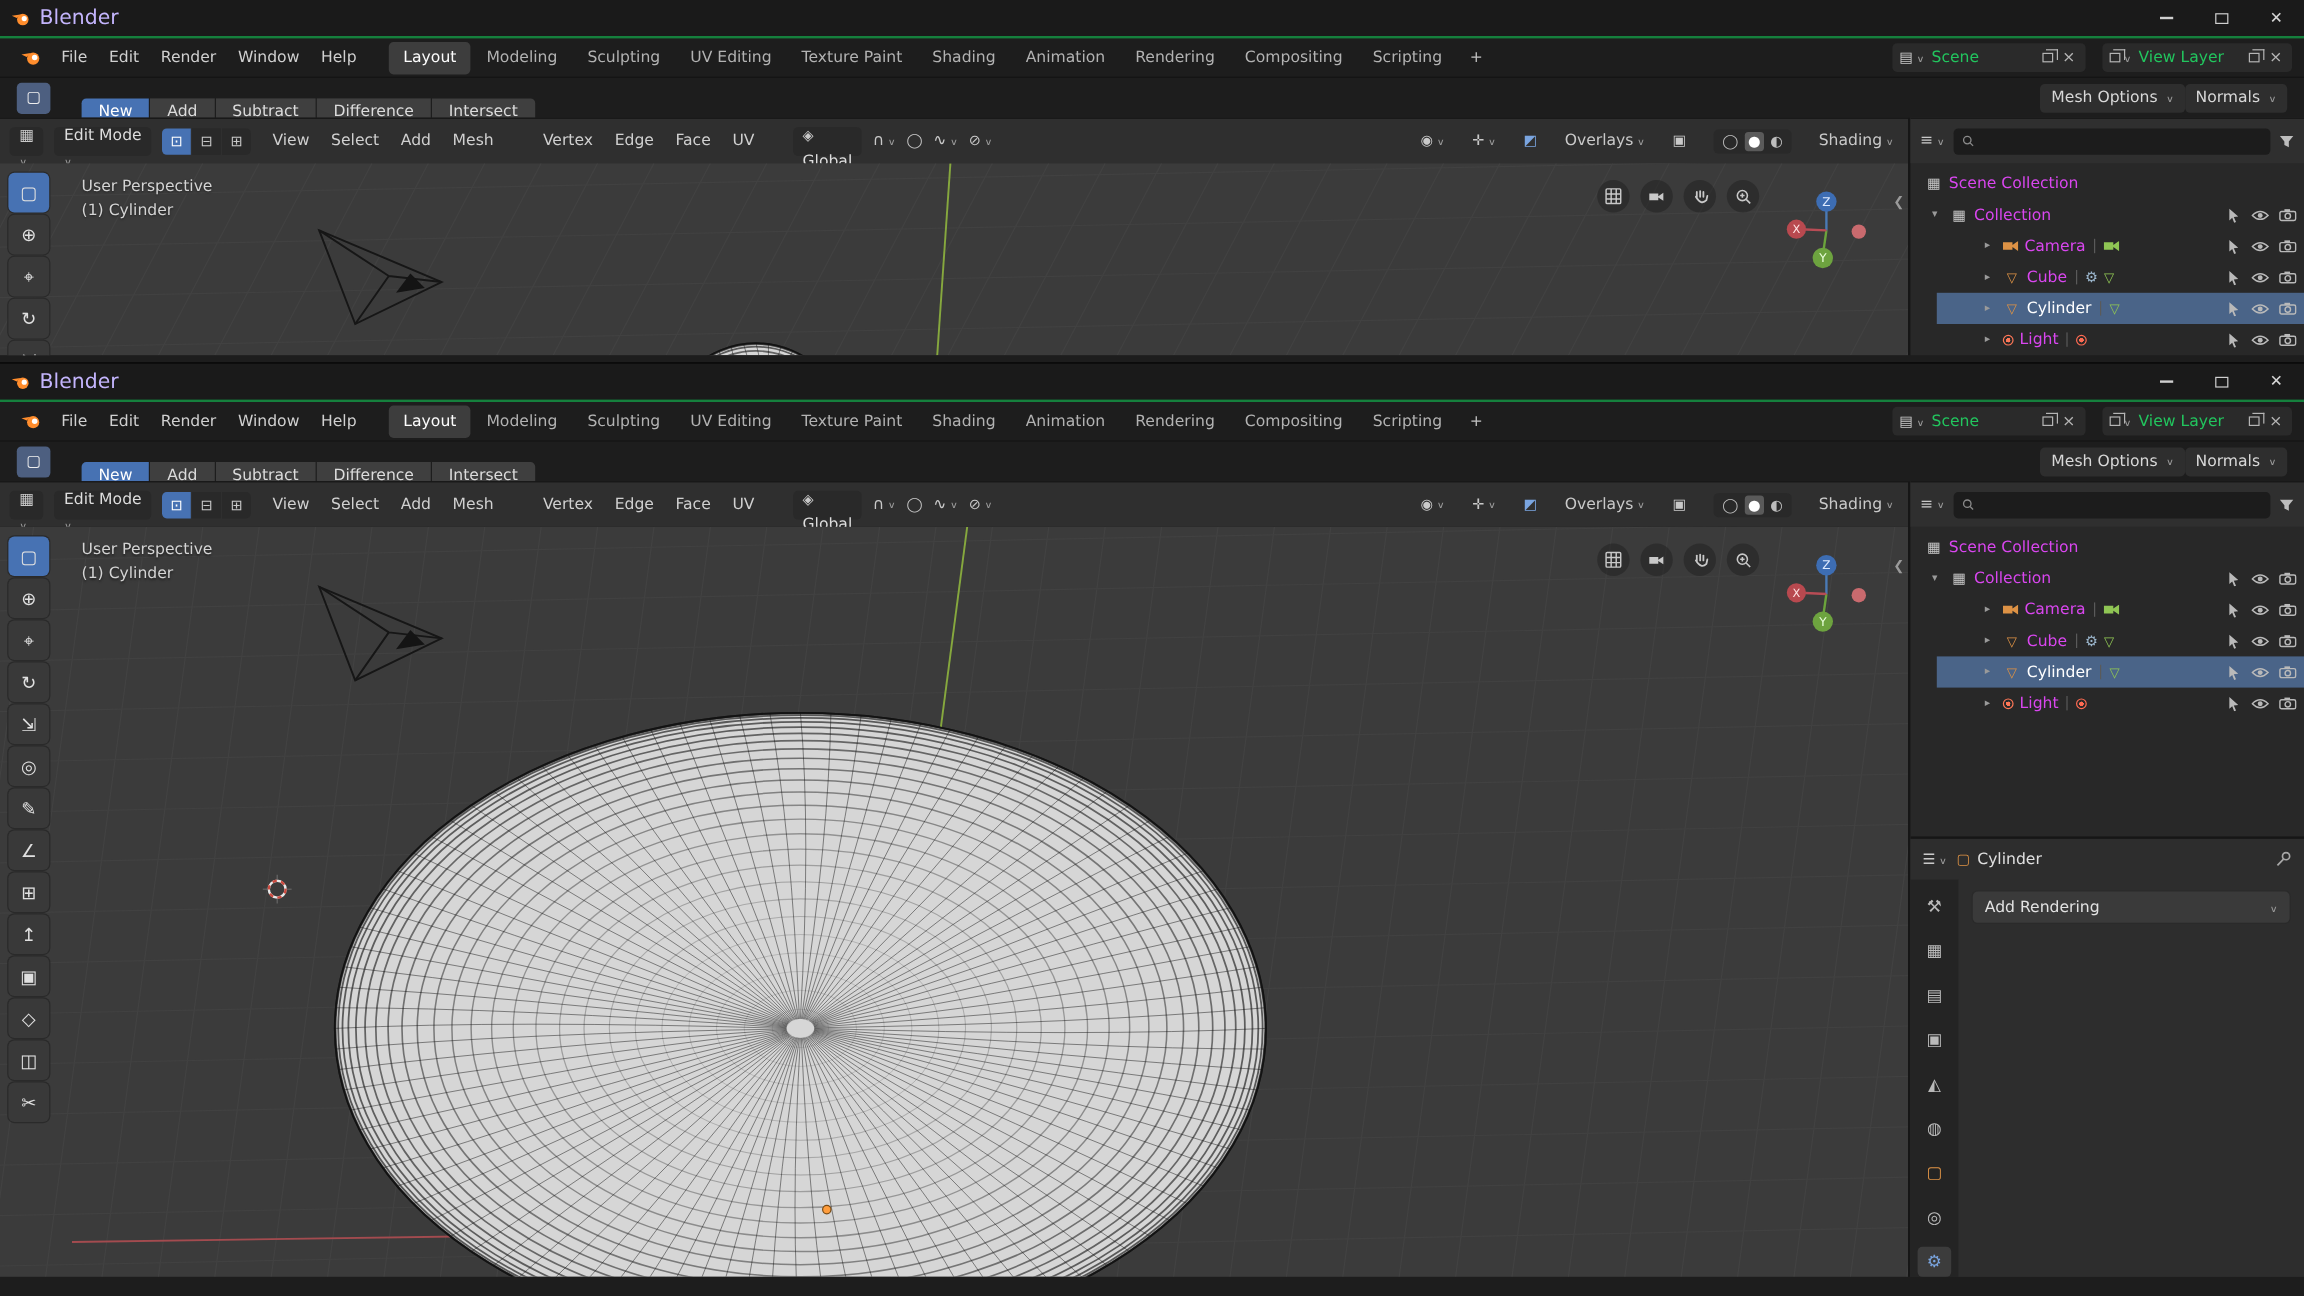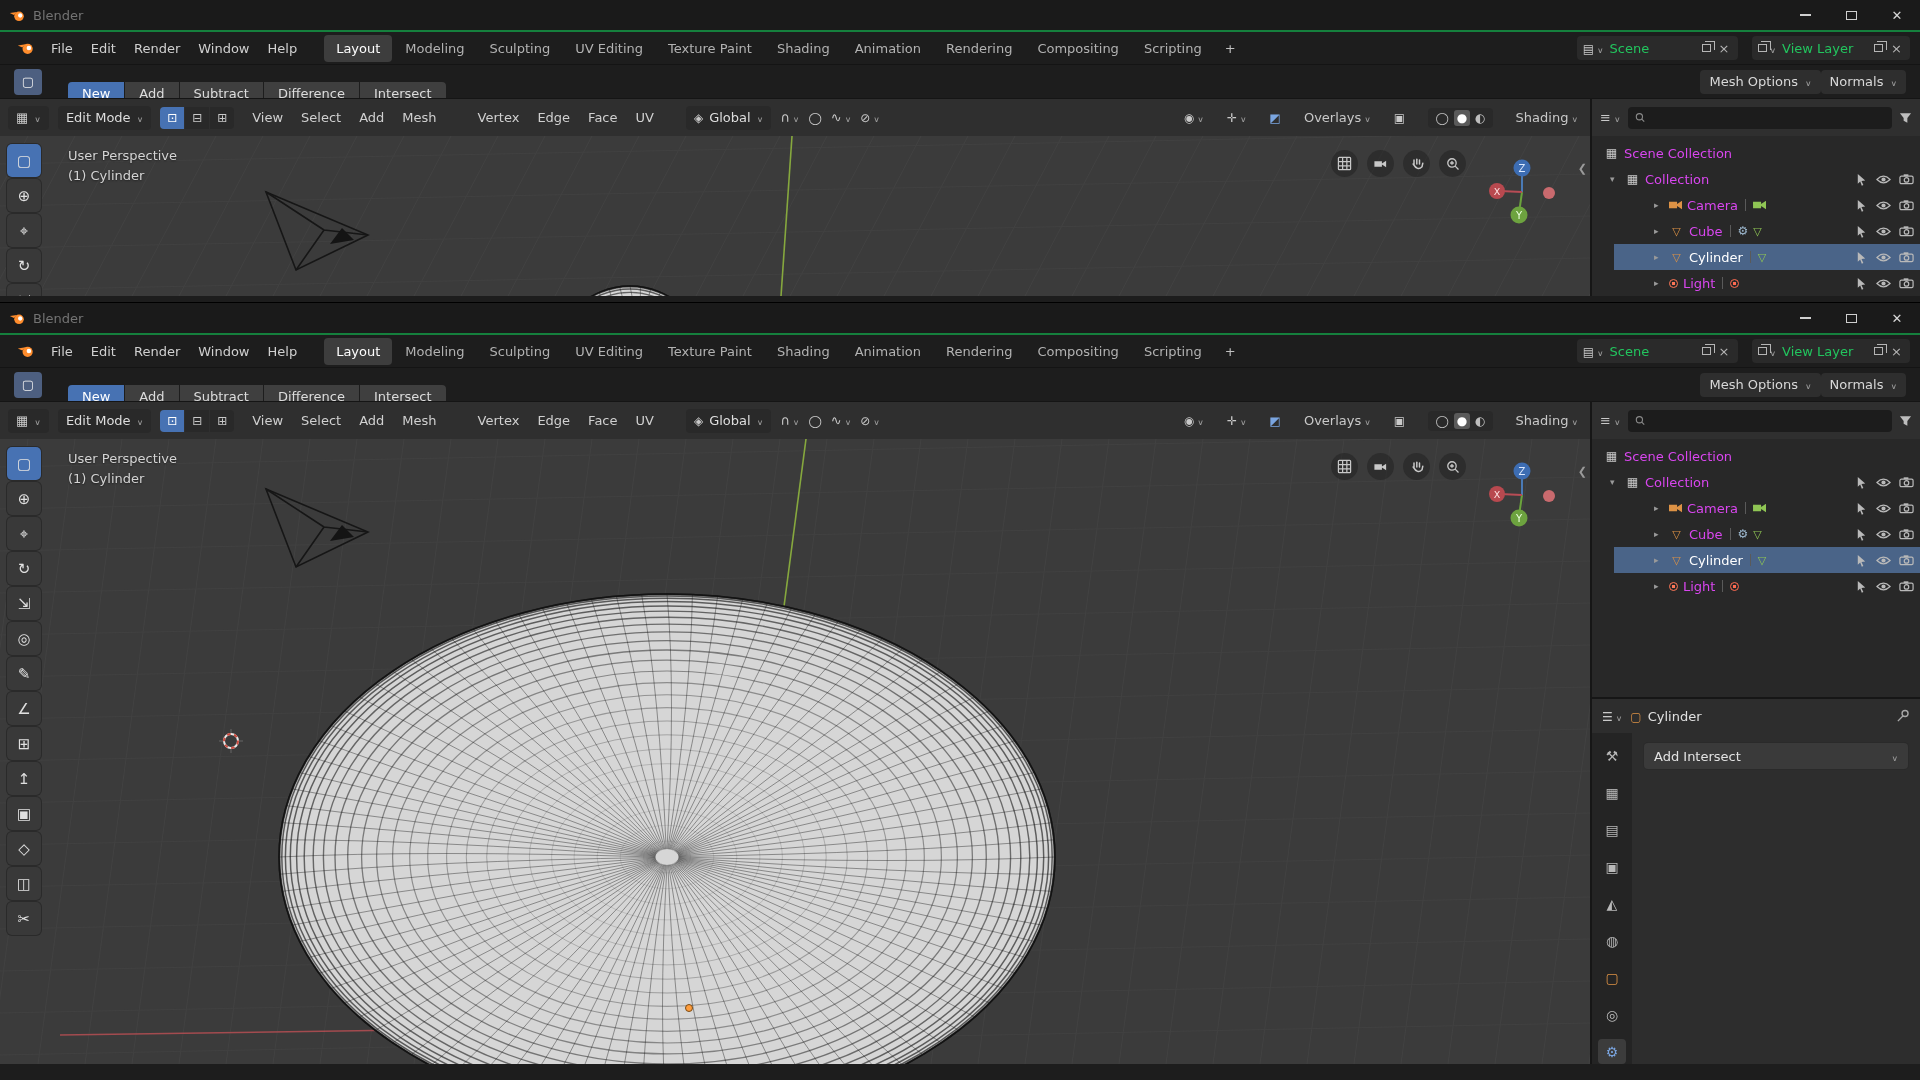--- a/index.html
+++ b/index.html
@@ -4,21 +4,21 @@
 <style>
   *{box-sizing:border-box;margin:0;padding:0;}
   html,body{width:1920px;height:1080px;overflow:hidden;}
   body{background:#1d1d1d;color:#d6d6d6;font-family:"DejaVu Sans","Liberation Sans",sans-serif;font-size:13px;}
   .window{position:relative;overflow:hidden;background:#1d1d1d;}
   #win1{height:302px;}
   #win2{height:778px;border-top:1px solid #000;}
 
   
   .titlebar{height:30px;background:#1a1a1a;display:flex;align-items:center;gap:8px;padding-left:9px;}
-  .titlebar .title{color:#737373;font-size:13px;}
+  .titlebar .title{color:#c4b5fd;font-size:17px;}
   .win-controls{margin-left:auto;display:flex;height:100%;}
   .win-btn{width:46px;display:flex;align-items:center;justify-content:center;color:#cfcfcf;}
   .min-glyph{width:11px;height:1.4px;background:#cfcfcf;display:inline-block;}
   .max-glyph{width:11px;height:9px;border:1.3px solid #cfcfcf;display:inline-block;}
   .close-glyph{font-size:13px;color:#d6d6d6;}
 
   
   .topbar{height:34px;background:#1d1d1d;display:flex;align-items:center;padding:0 10px;gap:2px;border-top:2px solid #15803d;}
   .app-menu-btn{width:30px;height:26px;display:flex;align-items:center;justify-content:center;border-radius:4px;}
   .menu-item{padding:4px 9px;border-radius:4px;color:#d0d0d0;cursor:default;}
@@ -42,21 +42,21 @@
   .seg-btn:first-child{border-radius:4px 0 0 4px;}
   .seg-btn:last-child{border-radius:0 4px 4px 0;}
   .seg-btn.active{background:#4772b3;color:#fff;}
   .toolopts-right{margin-left:auto;display:flex;align-items:center;padding-right:4px;}
   .drop-chip{height:24px;background:#2e2e2e;border-radius:4px;display:flex;align-items:center;gap:7px;padding:0 9px;color:#d8d8d8;}
 
   
   .main-row{display:flex;flex:1;min-height:0;align-items:stretch;}
   .vp-col{flex:1;display:flex;flex-direction:column;min-width:0;}
   .vp-header{height:38px;background:#2f2f2f;display:flex;align-items:center;gap:9px;padding:0 8px;border-top:1px solid #151515;}
-  .hdr-chip{height:24px;background:#292929;border-radius:4px;display:flex;align-items:center;gap:6px;padding:0 8px;color:#dedede;}
+  .hdr-chip{height:24px;background:#292929;border-radius:4px;display:flex;gap:6px;padding:0 8px;color:#dedede;flex-direction:column;}
   .mode-seg{display:flex;gap:1px;}
   .mode-btn{width:24px;height:22px;background:#292929;display:flex;align-items:center;justify-content:center;color:#c9c9c9;font-size:12px;}
   .mode-btn:first-child{border-radius:4px 0 0 4px;}
   .mode-btn:last-child{border-radius:0 4px 4px 0;}
   .mode-btn.active{background:#4772b3;color:#fff;}
   .gap-l{margin-left:14px;}
   .vp-header-right{margin-left:auto;display:flex;align-items:center;gap:23px;padding-right:4px;}
   .icon-only{color:#c9c9c9;font-size:13px;display:flex;align-items:center;gap:3px;}
   .sphere-group{display:flex;gap:2px;align-items:center;background:#292929;border-radius:4px;padding:2px 4px;}
   .sphere-ic{font-size:12px;color:#bdbdbd;padding:1px 3px;border-radius:3px;}
@@ -1282,21 +1282,21 @@
               <div class="ptab" data-name="properties-tab-output">▤</div>
               <div class="ptab" data-name="properties-tab-view-layer">▣</div>
               <div class="ptab" data-name="properties-tab-scene">◭</div>
               <div class="ptab" data-name="properties-tab-world">◍</div>
               <div class="ptab orange" data-name="properties-tab-object">▢</div>
               <div class="ptab" data-name="properties-tab-physics">◎</div>
               <div class="ptab active blue" data-name="properties-tab-modifiers">⚙</div>
             </div>
           <div class="props-content" data-name="modifier-panel">
             <div class="add-modifier" data-name="add-modifier-dropdown">
-              <span>Add Intersect</span>
+              <span>Add Rendering</span>
               <span class="chev" data-name="chevron-down-icon"></span>
             </div>
           </div>
         </div>
       </div>
     </div>
   </div>
 </div>
 
 </body></html>

